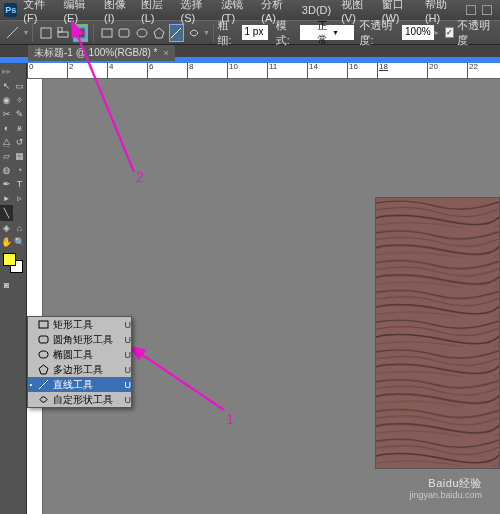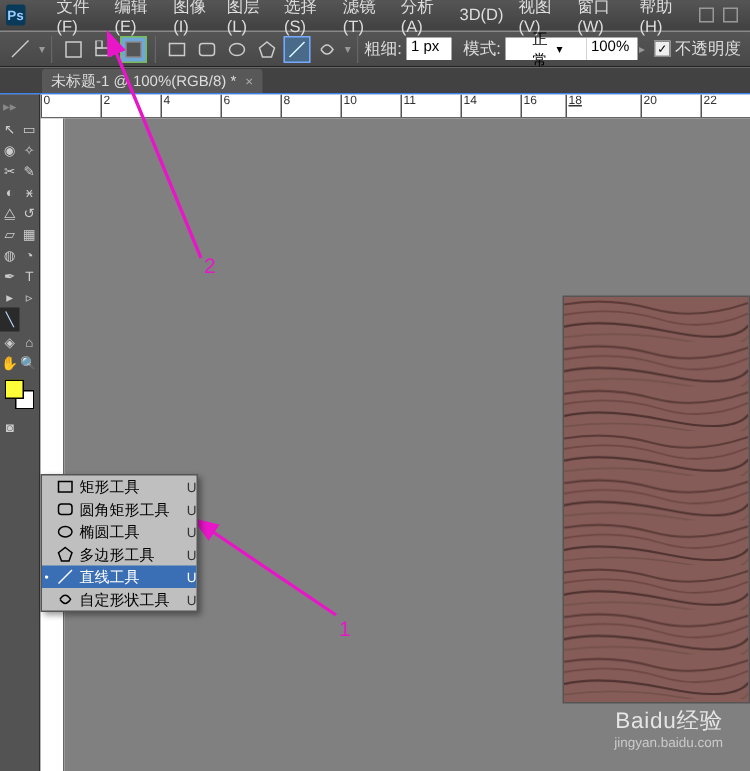--- a/index.html
+++ b/index.html
@@ -1,32 +1,32 @@
 <!DOCTYPE html>
 <html><head>
 <meta charset="utf-8">
 <style>
 *{margin:0;padding:0;box-sizing:border-box;font-family:"Microsoft YaHei",sans-serif;user-select:none}
 body{background:#fff;width:500px;height:514px;overflow:hidden;position:relative}
 .menubar{height:20px;background:linear-gradient(#555,#414141);color:#ddd;font-size:11px;display:flex;align-items:center;padding-left:4px}
-.ps-logo{width:16px;height:14px;background:#0a3a5a;color:#9cf;font-size:9px;font-weight:bold;display:flex;align-items:center;justify-content:center;margin-right:21px;border-radius:2px}
+.ps-logo{width:16px;height:14px;background:#0a3a5a;color:#9cf;font-size:9px;font-weight:bold;display:flex;align-items:center;justify-content:center;margin-right:6px;border-radius:2px}
 .menubar span{margin-right:10px;cursor:default}
 .menubar .mdi{margin-left:auto;margin-right:8px;display:flex;gap:6px}
 .menubar .mdi i{width:10px;height:10px;border:1px solid #999;display:inline-block}
 .optbar{height:25px;background:linear-gradient(#555,#484848);border-top:1px solid #666;border-bottom:1px solid #222;display:flex;align-items:center;padding:0 6px;color:#ddd;font-size:11px}
 .optbar .ico{width:16px;height:16px;margin-right:4px;display:flex;align-items:center;justify-content:center}
 .optbar .sep{width:1px;height:18px;background:#333;margin:0 4px;border-right:1px solid #666}
 .shape-btn{width:18px;height:18px;display:flex;align-items:center;justify-content:center;margin:0 1px;border:1px solid transparent}
 .shape-btn.sel{background:#6fa8d8;border:1px solid #7b5}
 .shape-btn svg,.shape-btn i{width:12px;height:12px}
 .optbar .fld{background:#fff;color:#000;font-size:10px;padding:1px 3px;height:15px}
 .optbar .fld.w{width:30px}
 .optbar .sel-box{background:#fff;color:#000;font-size:10px;padding:1px 18px;height:15px;display:flex;align-items:center}
 .optbar .sel-box::after{content:"▾";font-size:8px;margin-left:6px}
-.tabrow{height:18px;background:#424242;border-bottom:1px solid #3b82f6;display:flex;align-items:center;padding-left:28px}
+.tabrow{height:18px;background:#424242;border-bottom:6px solid #3b82f6;display:flex;align-items:flex-start;padding-left:28px}
 .tab{height:16px;background:#585858;color:#ddd;font-size:10px;padding:1px 6px;border-radius:2px 2px 0 0;display:flex;align-items:center;gap:6px}
 .tab .x{font-size:9px;color:#aaa}
 .workspace{position:absolute;top:63px;left:0;right:0;bottom:0;display:flex}
 .toolcol{width:27px;background:#535353;border-right:1px solid #2e2e2e}
 .toolcol .tgrid{display:grid;grid-template-columns:1fr 1fr}
 .tool{width:13px;height:14px;border:0;display:flex;align-items:center;justify-content:center;font-size:9px;color:#ccc;position:relative}
 .tool.w{grid-column:1/3;height:16px}
 .tool.active{background:#2a2a2a}
 .swatch{width:20px;height:20px;margin:4px auto;position:relative}
 .swatch .fg{position:absolute;width:13px;height:13px;background:#fffd38;border:1px solid #000;z-index:2}
@@ -43,21 +43,21 @@
 .flyout .row .dot{width:6px;text-align:center;font-size:8px}
 .flyout .row .ic{width:11px;height:11px;display:flex;align-items:center;justify-content:center}
 .flyout .row .lab{flex:1}
 .flyout .row .key{font-size:9px;color:#333}
 .flyout .row.sel .key{color:#fff}
 .anno{position:absolute;pointer-events:none}
 .anno.l1{left:74px;top:30px}
 .anno svg{overflow:visible}
 .anno text{fill:#e815c9;font-size:14px;font-family:Arial}
 .watermark{position:absolute;right:18px;bottom:12px;color:#fff;opacity:.8;font-size:11px;text-align:right;line-height:1.3}
-.watermark .big{font-size:15px;font-weight:500;letter-spacing:.5px}
+.watermark .big{font-size:11px;font-weight:500;letter-spacing:.5px}
 .watermark .sm{font-size:9px;color:#ddd}
 .cb{width:11px;height:11px;border:1px solid #888;background:#eee;display:inline-flex;align-items:center;justify-content:center;font-size:8px;color:#000;margin-right:3px}
 </style>
 </head>
 <body>
 
 <div class="menubar">
   <div class="ps-logo">Ps</div>
   <span>文件(F)</span>
   <span>编辑(E)</span>
@@ -130,20 +130,21 @@
       <svg>
         <path d="M2 6 Q6 0 10 6 Q6 12 2 6" fill="none" stroke="#ccc"></path>
       </svg>
     </div>
   <span style="font-size:8px;color:#999;margin-left:2px">▾</span>
   <div class="sep"></div>
   <span style="margin-right:3px">粗细:</span>
   <div class="fld w">1 px</div>
   <span style="margin:0 3px 0 8px">模式:</span>
   <div class="sel-box" style="width:54px">正常</div>
+  <span style="margin:0 3px 0 6px">不透明度:</span>
   <div class="fld" style="width:34px">100%</div>
   <span style="font-size:8px;color:#999;margin:0 6px 0 1px">▸</span>
   <span class="cb">✓</span>
   <span>不透明度</span>
 </div>
 
 <div class="tabrow">
   <div class="tab">
     <span>未标题-1 @ 100%(RGB/8) *</span>
     <span class="x">×</span>

